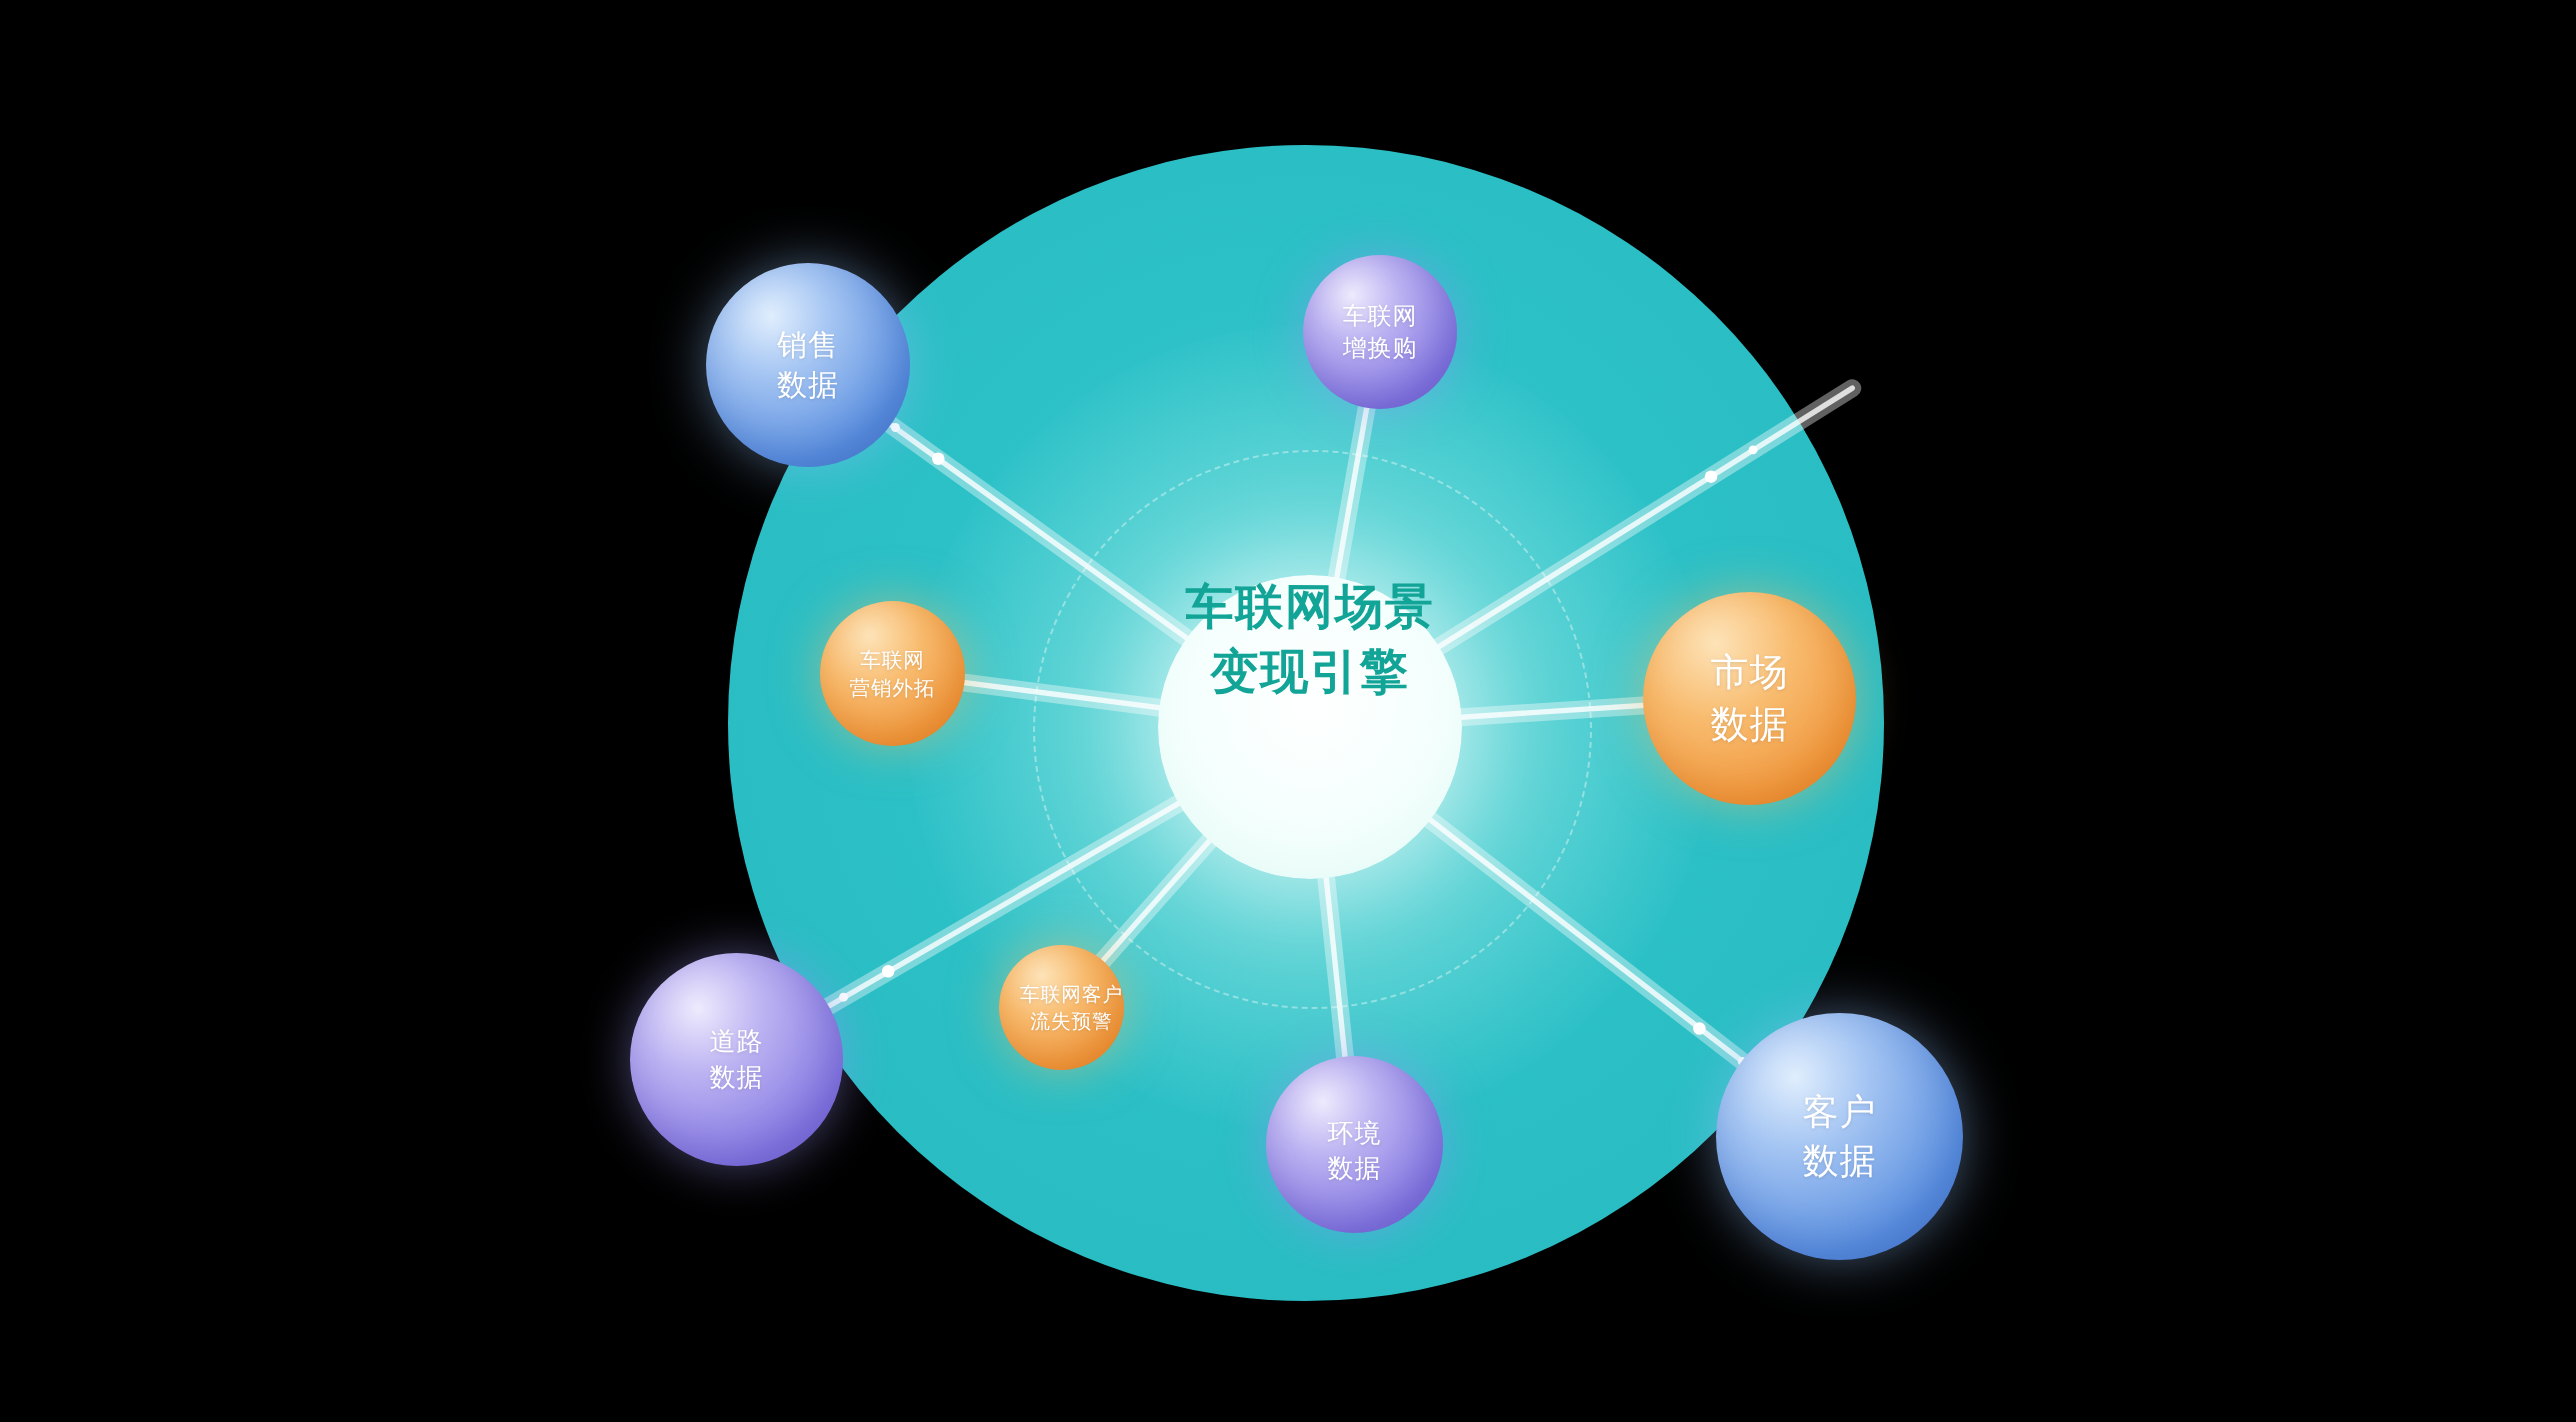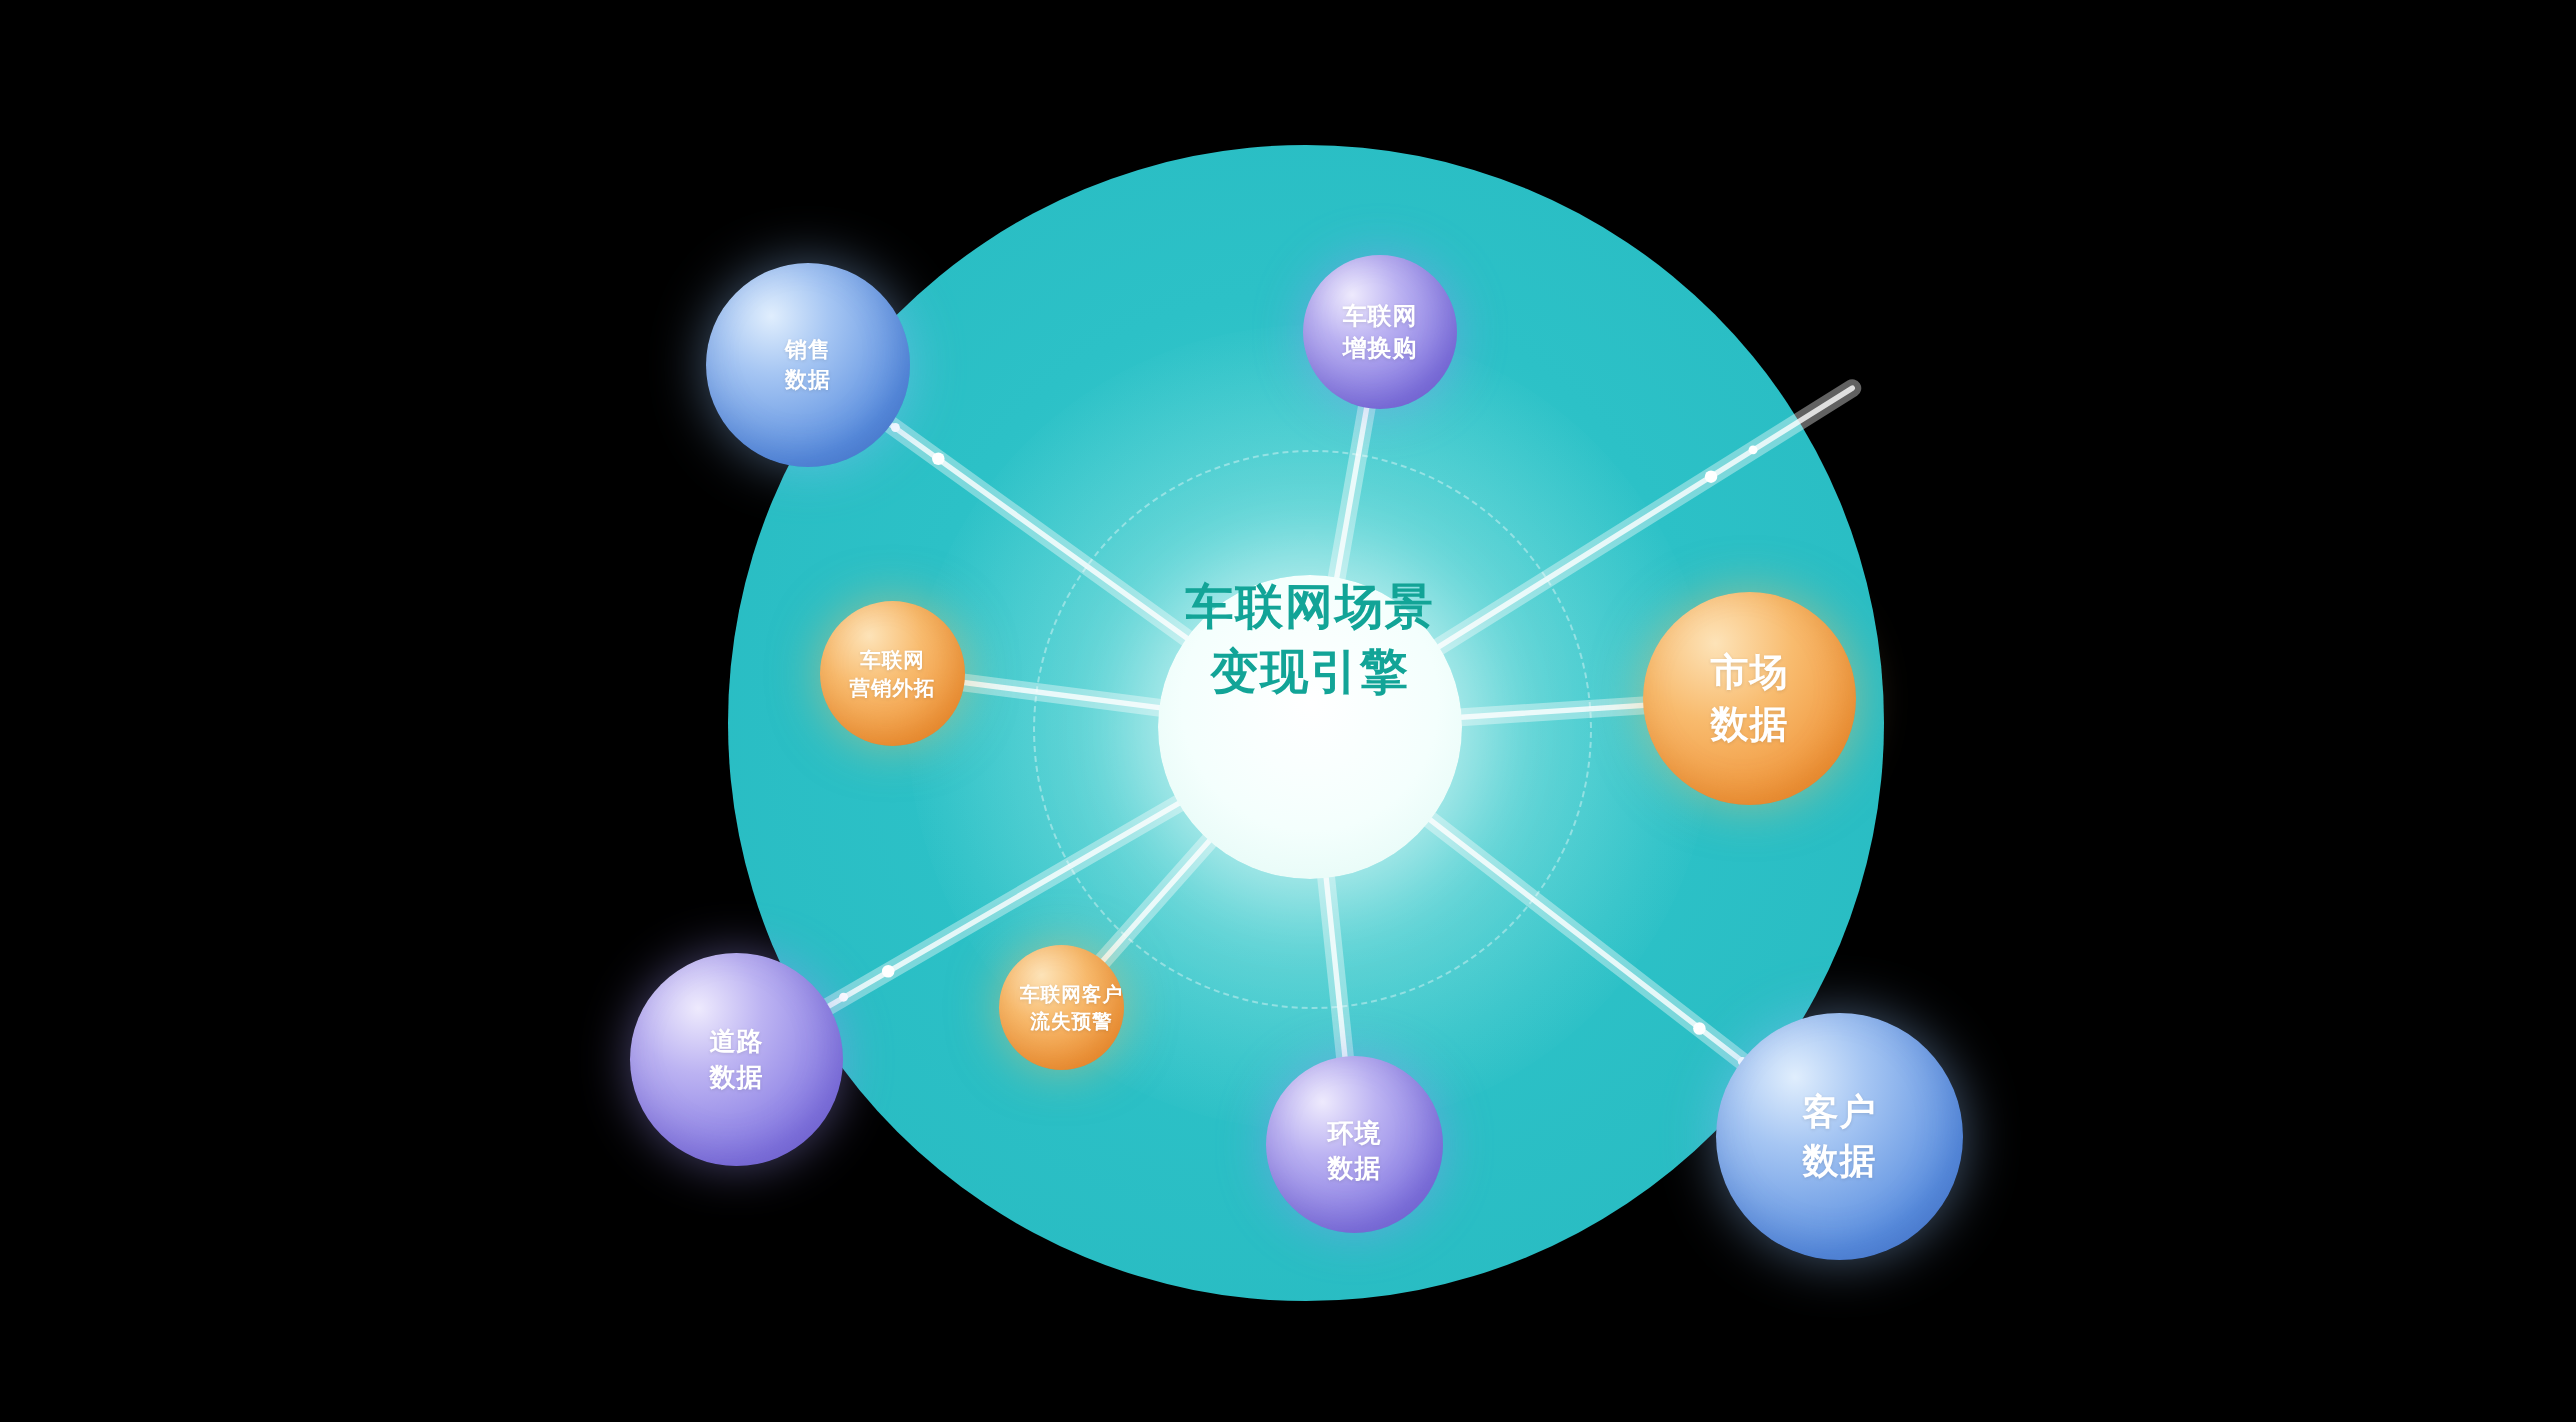--- a/index.html
+++ b/index.html
@@ -56,41 +56,41 @@
     position: absolute;
     border-radius: 50%;
     display: flex;
     align-items: center;
     justify-content: center;
     text-align: center;
     z-index: 4;
   }
   .node-label {
     color: #ffffff;
-    font-weight: 700;
+    font-weight: 400;
     white-space: pre-line;
     line-height: 1.35;
     letter-spacing: 0.9px;
     text-shadow: 0 0.9px 3.6px rgba(0,0,0,0.12);
   }
   .grad-blue {
     background: radial-gradient(circle at 32% 26%, #e0eefd 0%, #a6c6f3 28%, #5c90e0 72%, #4a7cd2 100%);
     box-shadow: 0 0 54px rgba(150,195,250,0.45), inset -7.2px -12.5px 36px rgba(30,70,160,0.25);
   }
   .grad-purple {
     background: radial-gradient(circle at 32% 26%, #eeeafd 0%, #bcb3f2 30%, #8478e2 74%, #7265d6 100%);
     box-shadow: 0 0 49px rgba(160,150,245,0.45), inset -7.2px -12.5px 36px rgba(70,50,160,0.25);
   }
   .grad-orange {
     background: radial-gradient(circle at 34% 24%, #fde3b8 0%, #f8bb6e 36%, #f0953a 78%, #ea8a2e 100%);
     box-shadow: 0 0 49px rgba(250,190,110,0.5), inset -7.2px -10.7px 32px rgba(190,95,10,0.25);
   }
 
   .n-sales     { left:  706px; top:  263px; width: 204px; height: 204px; }
-  .n-sales .node-label     { font-size: 22px; }
+  .n-sales .node-label     { font-size: 30px; }
   .n-trade     { left: 1303px; top:  255px; width: 154px; height: 154px; }
   .n-trade .node-label     { font-size: 24px; }
   .n-vehicle   { left: 1724px; top:  259px; width: 258px; height: 258px; }
   .n-vehicle .node-label   { font-size: 36px; }
   .n-market    { left: 1643px; top:  592px; width: 213px; height: 213px; }
   .n-market .node-label    { font-size: 38px; }
   .n-customer  { left: 1716px; top: 1013px; width: 247px; height: 247px; }
   .n-customer .node-label  { font-size: 36px; }
   .n-env       { left: 1266px; top: 1056px; width: 177px; height: 177px; }
   .n-env .node-label       { font-size: 26px; margin-top: 13px; }

